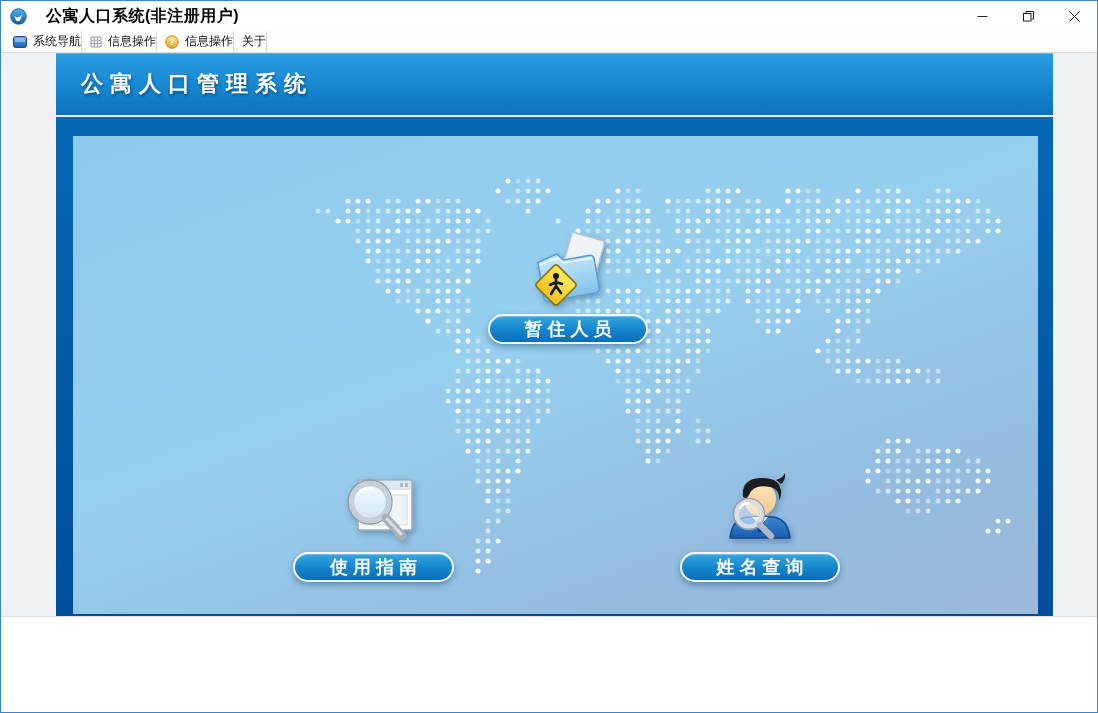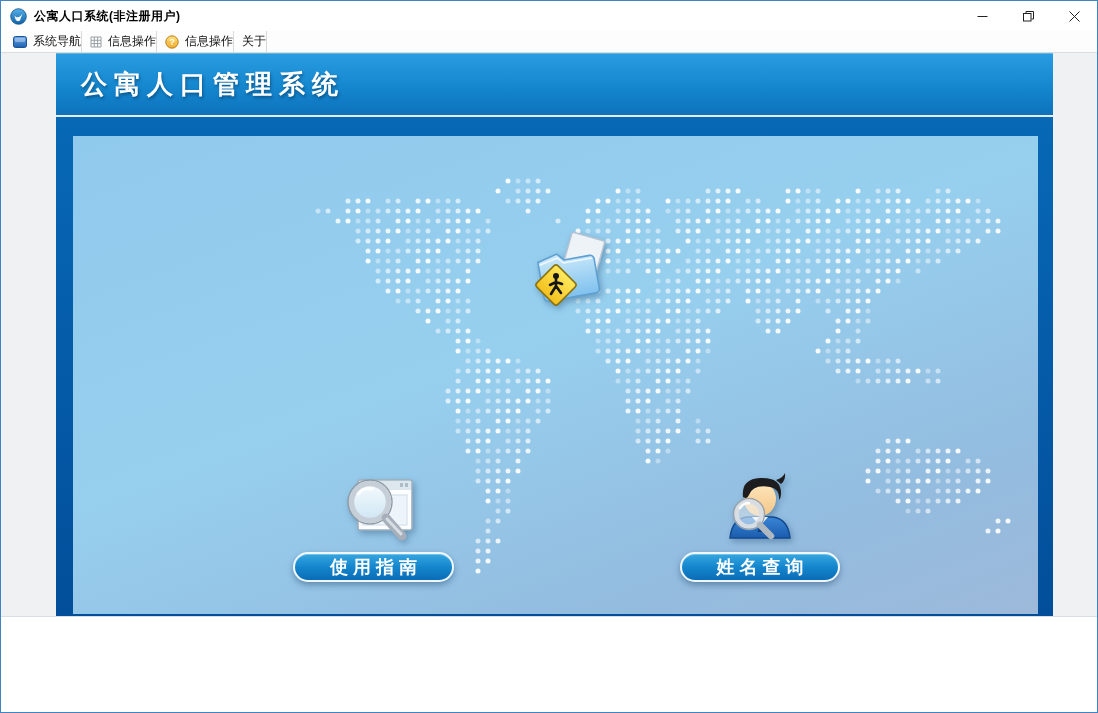--- a/index.html
+++ b/index.html
@@ -10,21 +10,21 @@
     position:relative; width:1098px; height:713px; background:#fff;
     border:1px solid #3f85c6; overflow:hidden;
   }
 
   
   .titlebar {
     position:absolute; left:0; top:0; width:100%; height:30px;
     background:#fff; display:flex; align-items:center;
   }
   .app-icon { width:17px; height:17px; margin-left:9px; flex:0 0 auto; }
-  .title-text { margin-left:7px; font-size:12px; font-weight:bold; color:#000; letter-spacing:0.5px; }
+  .title-text { margin-left:19px; font-size:16px; font-weight:bold; color:#000; letter-spacing:0.5px; }
   .win-controls { position:absolute; right:0; top:0; height:30px; display:flex; }
   .win-btn { width:46px; height:30px; display:flex; align-items:center; justify-content:center; cursor:default; background:#fff; border:none; }
   .win-btn svg { display:block; }
 
   
   .menubar {
     position:absolute; left:0; top:30px; width:100%; height:22px;
     background:#fdfdfd; border-bottom:1px solid #dcdcdc;
     display:flex; align-items:stretch; padding-left:4px;
   }
@@ -46,21 +46,21 @@
     display:flex; flex-direction:column;
   }
   .banner {
     height:64px; flex:0 0 auto;
     background:linear-gradient(180deg,#2a9ce1 0%,#1487cf 55%,#0d72bc 100%);
     border-bottom:2px solid #e6ecf1;
     display:flex; align-items:center;
     box-shadow:inset 0 1px 0 rgba(255,255,255,0.25);
   }
   .banner-title {
-    margin-left:25px; color:#fff; font-size:26px; font-weight:bold;
+    margin-left:25px; color:#fff; font-size:22px; font-weight:bold;
     letter-spacing:7px; text-shadow:1px 2px 3px rgba(0,30,60,0.45);
     white-space:nowrap;
   }
   .dark-frame {
     flex:1 1 auto;
     background:linear-gradient(180deg,#0768b6 0%,#024e9a 100%);
     padding:19px 15px 2px 17px;
   }
   .map-area {
     position:relative; width:100%; height:100%;
@@ -1065,20 +1065,21 @@
             <path d="M17 31 l19-4 5 6 h29" fill="none" stroke="rgba(255,255,255,0.8)" stroke-width="1.4"></path>
           </g>
           <g transform="translate(31 55) rotate(45)">
             <rect x="-15" y="-15" width="30" height="30" rx="3" fill="url(#gold)" stroke="#8a7414" stroke-width="1.6"></rect>
           </g>
           <g stroke="#161616" stroke-width="2.6" stroke-linecap="round" fill="none">
             <circle cx="31" cy="46" r="3" fill="#161616" stroke="none"></circle>
             <path d="M31 49 v7 M31 52 l-6 3 M31 52 l6 2 M31 56 l-5 8 M31 56 l5 7"></path>
           </g>
         </svg>
+        <button class="nav-button" style="left:415px; top:178px; width:160px;">暂住人员</button>
 
         <svg class="launcher-icon" style="left:261px; top:330px;" width="84" height="82" viewBox="0 0 84 82">
           <defs>
             <linearGradient id="lens" x1="0" y1="0" x2="0" y2="1">
               <stop offset="0" stop-color="#f4fafd"></stop>
                 <stop offset="1" stop-color="#cfe6f4"></stop>
             </linearGradient>
           </defs>
           <rect x="24" y="14" width="54" height="50" rx="2" fill="#fbfdfe" stroke="#9fb0bd" stroke-width="1.6"></rect>
           <rect x="25" y="15" width="52" height="9" fill="#dde7ee"></rect>

